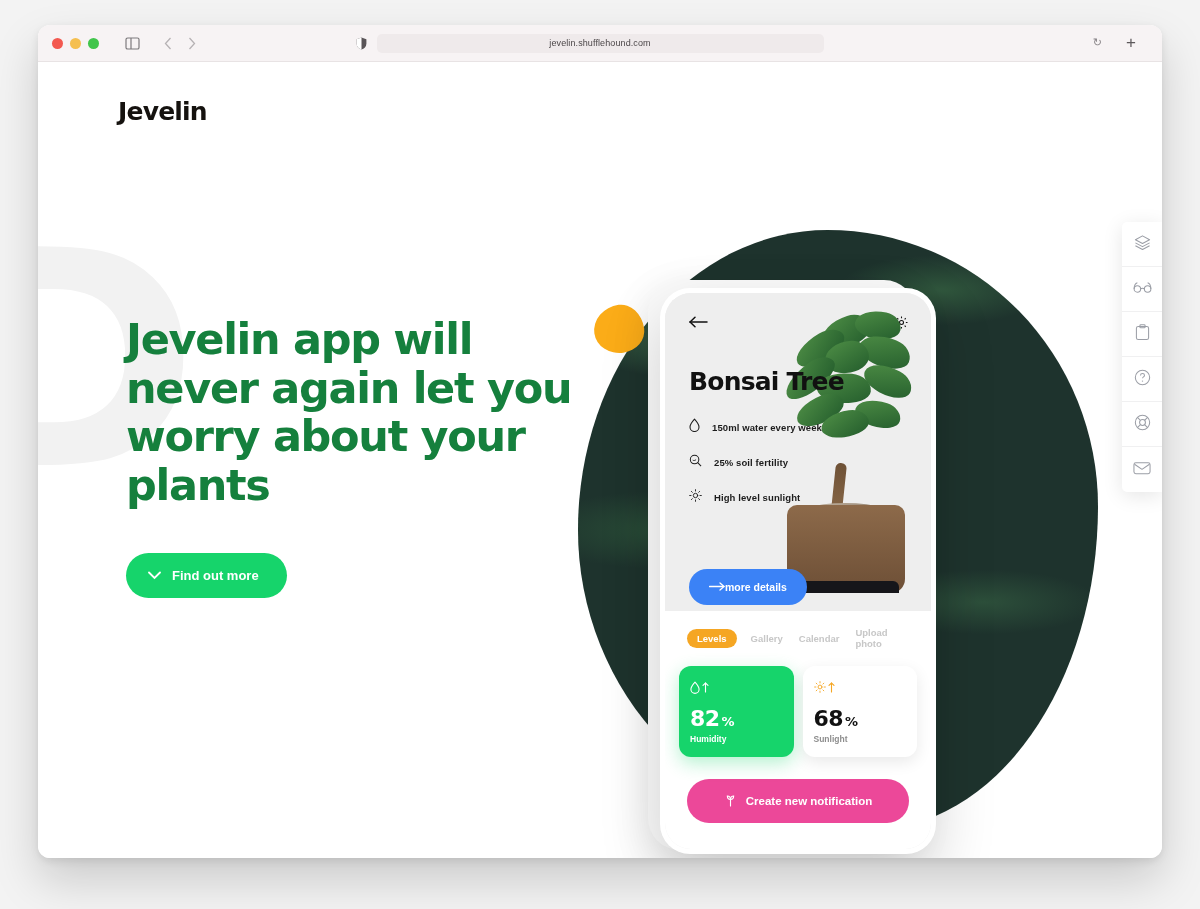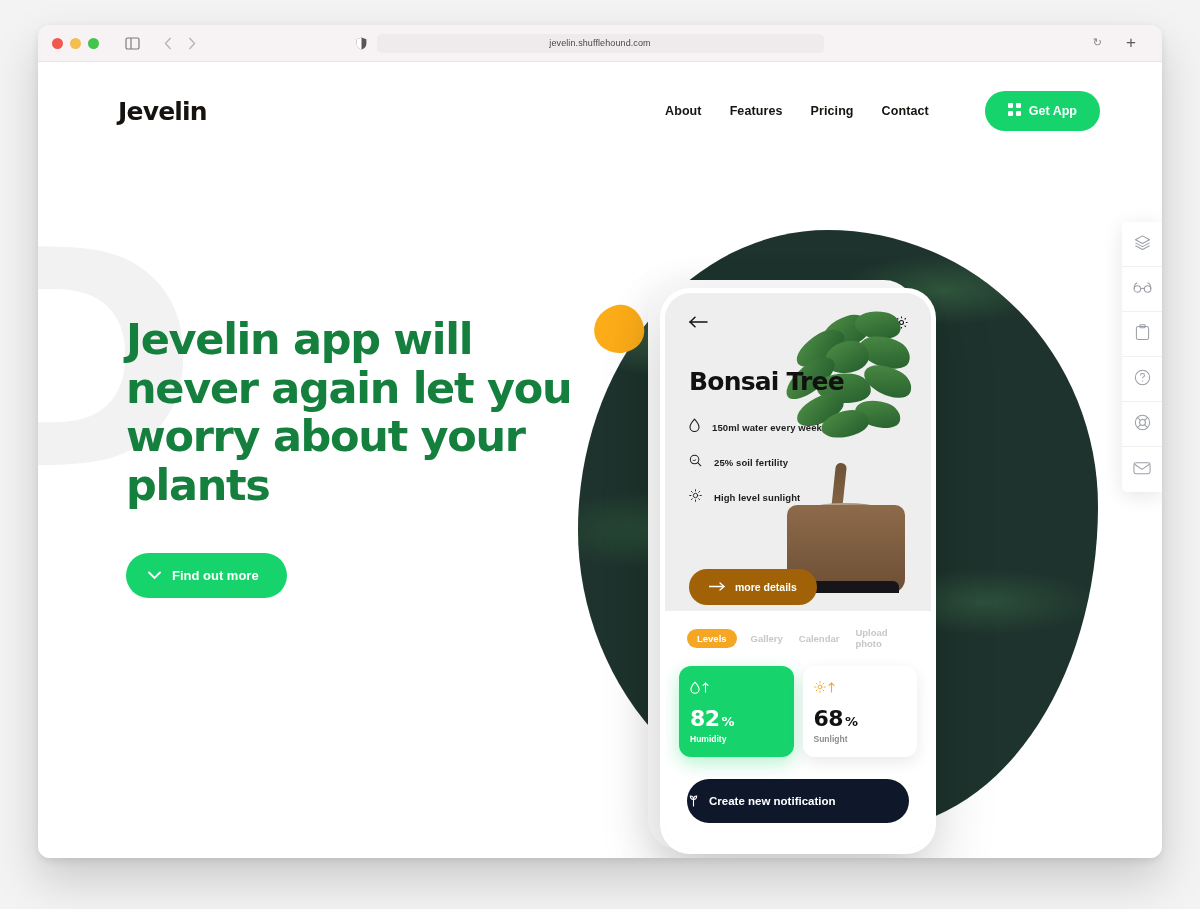--- a/index.html
+++ b/index.html
@@ -164,22 +164,22 @@
     margin-top:34px; font-size:25px; line-height:1.12; font-weight:700;
     color:#111; letter-spacing:-.8px; font-family:"DejaVu Sans", sans-serif;
     position:relative; z-index:4;
   }
   .specs{ margin-top:22px; position:relative; z-index:4; }
   .spec{ display:flex; align-items:center; gap:12px; margin-bottom:17px; }
   .spec-txt{ font-size:9.5px; font-weight:700; color:#1c1c1c; letter-spacing:.1px; }
 
   .more-btn{
     position:absolute; left:24px; top:276px; z-index:6;
-    display:inline-flex; align-items:center; gap:10px;
-    background:#a16207; color:#fff; border:none; border-radius:20px;
+    display:inline-flex; align-items:center; 
+    background:#3b82f6; color:#fff; border:none; border-radius:20px;
     padding:12px 20px; font-size:10.5px; font-weight:700; cursor:pointer;
     font-family:"Liberation Sans", sans-serif;
   }
 
   .lower{ position:relative; background:#fff; padding:8px 14px 0 14px; height:248px; }
   .tabs{ display:flex; align-items:center; gap:12px; padding:4px 8px 0 8px; }
   .tab{
     font-size:9.5px; font-weight:700; color:#c7c7c7; padding:4px 2px; cursor:pointer;
   }
   .tab.active{
@@ -197,22 +197,22 @@
     margin-top:10px; font-size:22px; font-weight:700; color:#111;
     letter-spacing:-.6px; font-family:"DejaVu Sans", sans-serif;
   }
   .stat-val .pct{ font-size:13px; font-weight:700; margin-left:2px; }
   .stat.green .stat-val{ color:#fff; }
   .stat-label{ margin-top:3px; font-size:8.5px; font-weight:700; color:#8d8d8d; }
   .stat.green .stat-label{ color:#fff; }
 
   .notify{
     margin:22px 8px 0 8px; width:calc(100% - 16px);
-    display:flex; align-items:center; justify-content:flex-start; gap:9px;
-    background:#0f172a; color:#fff; border:none; border-radius:22px;
+    display:flex; align-items:center; justify-content:center; gap:9px;
+    background:#ec4899; color:#fff; border:none; border-radius:22px;
     padding:14px 0; font-size:11.5px; font-weight:700; cursor:pointer;
     font-family:"Liberation Sans", sans-serif;
   }
 
   
   .rail{
     position:absolute; right:0; top:160px; width:40px;
     background:#fff; border-radius:5px 0 0 5px; z-index:40;
     box-shadow:0 4px 20px rgba(0,0,0,.10);
   }
@@ -265,37 +265,20 @@
     <span class="reload">↻</span>
     <span class="plus">+</span>
   </div>
 
   <div class="page">
 
     <div class="ghost-letter">D</div>
 
     <header>
       <div class="logo">Jevelin</div>
-      <nav>
-        <a href="#">About</a>
-        <a href="#">Features</a>
-        <a href="#">Pricing</a>
-        <a href="#">Contact</a>
-        <button class="getapp">
-          <span>
-            <svg width="13" height="13" viewBox="0 0 13 13" fill="#fff">
-              <rect x="0" y="0" width="5" height="5" rx="1"></rect>
-                  <rect x="8" y="0" width="5" height="5" rx="1"></rect>
-              <rect x="0" y="8" width="5" height="5" rx="1"></rect>
-                  <rect x="8" y="8" width="5" height="5" rx="1"></rect>
-            </svg>
-          </span>
-          <span>Get App</span>
-        </button>
-      </nav>
     </header>
 
     <div class="hero">
       <h1>Jevelin app will never again let you worry about your plants</h1>
       <button class="find-btn">
         <span>
           <svg width="13" height="9" viewBox="0 0 13 9" fill="none" stroke="#fff" stroke-width="1.8" stroke-linecap="round">
                 <polyline points="1,1.5 6.5,7 12,1.5"></polyline>
               </svg>
         </span>

